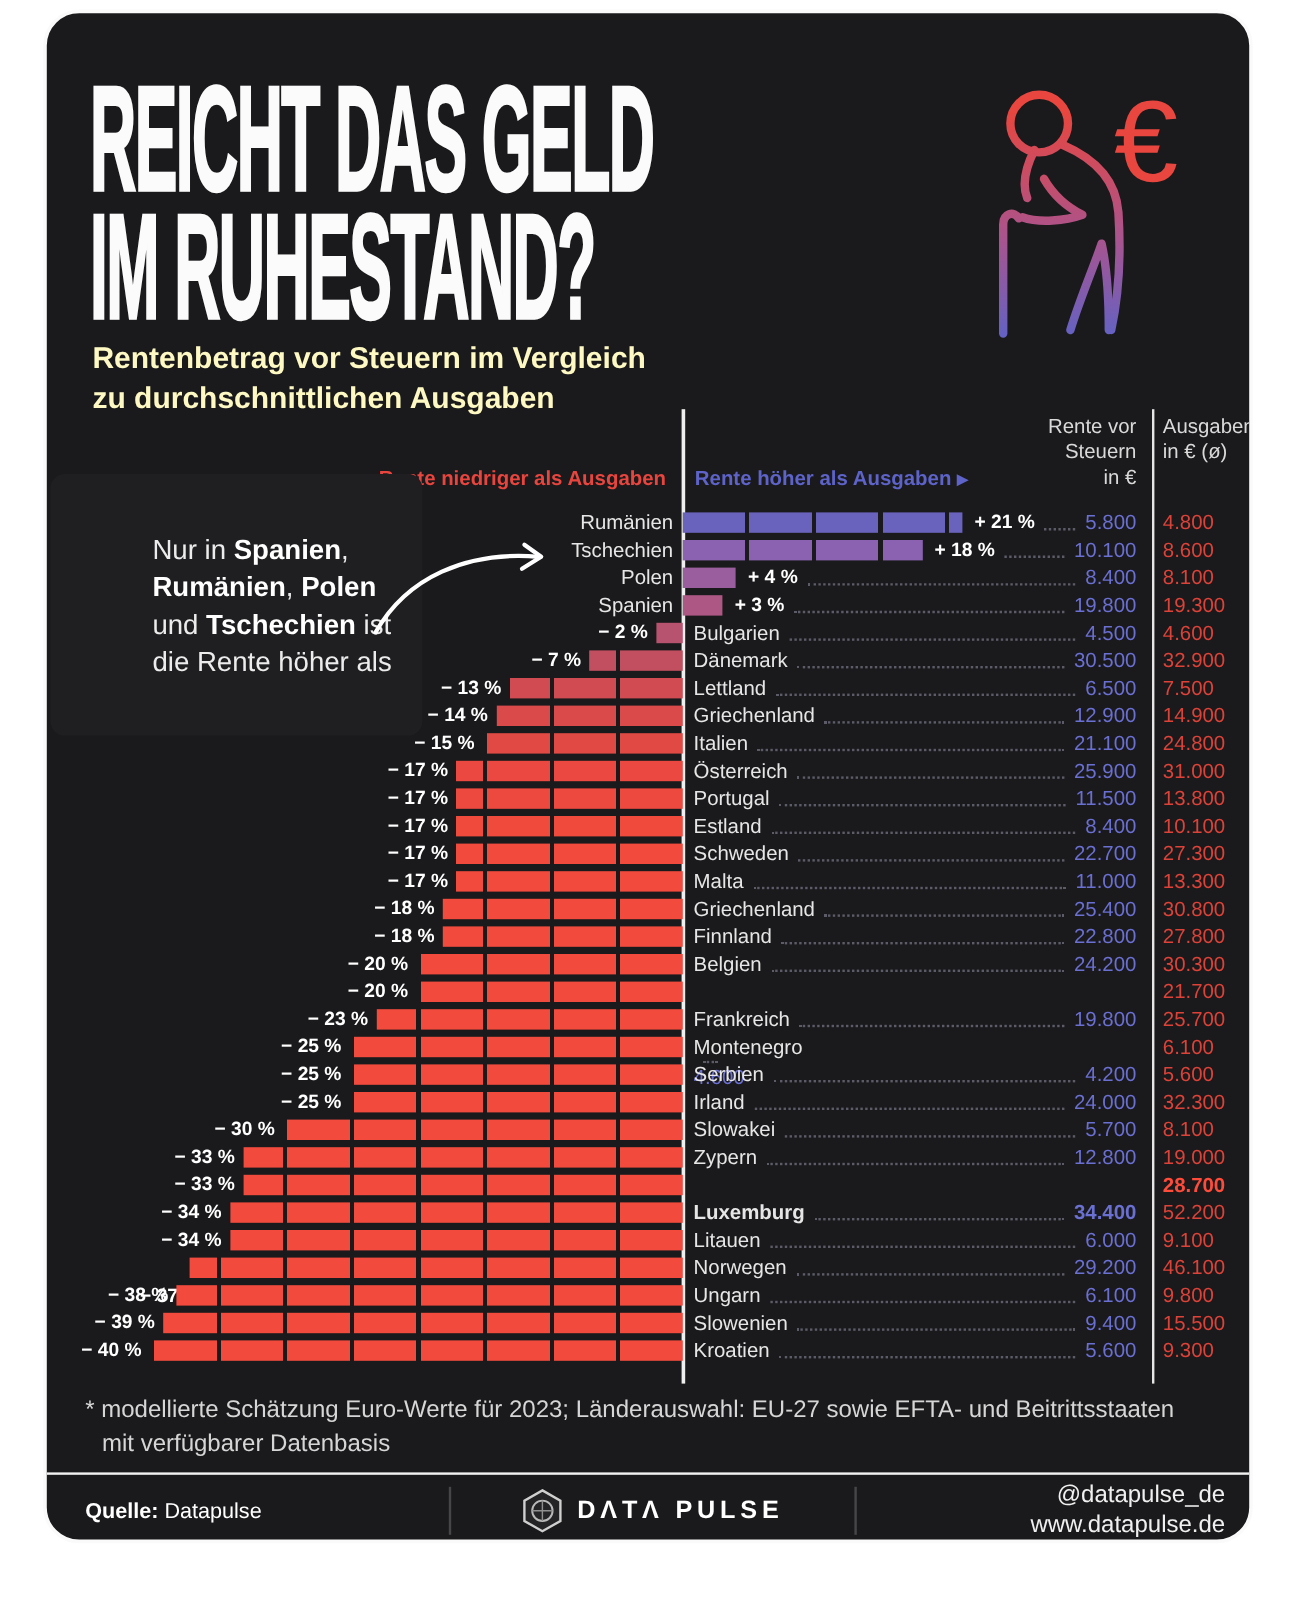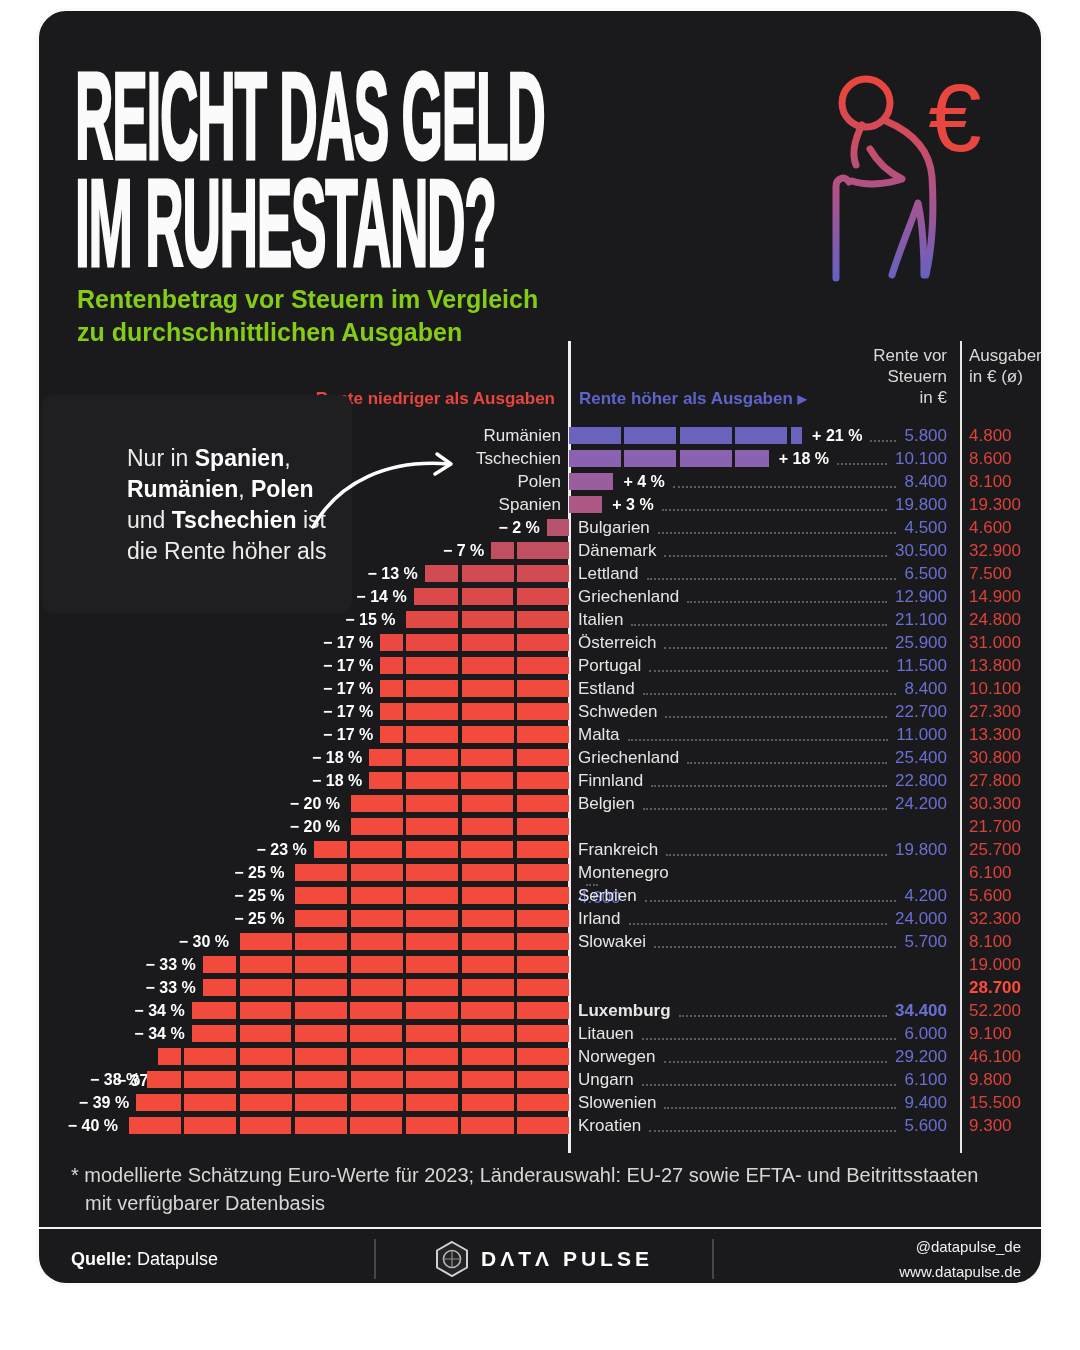--- a/index.html
+++ b/index.html
@@ -16,21 +16,21 @@
   }
   
   .title-block{position:absolute;left:36px;top:52px;}
   .title-line{
     display:block;font-size:124px;font-weight:700;color:#fbfbfb;
     line-height:107px;letter-spacing:-3px;white-space:nowrap;
     transform:scaleX(0.43);transform-origin:left top;
     -webkit-text-stroke:3px #fbfbfb;
   }
   .subtitle{
-    position:absolute;left:38px;top:272px;color:#84cc16;font-size:25px;
+    position:absolute;left:38px;top:272px;color:#fef9c3;font-size:25px;
     font-weight:700;line-height:33px;
   }
   
   .hero-icon{position:absolute;left:779px;top:42px;}
   
   .colhead1{position:absolute;left:700px;top:334px;width:208px;text-align:right;
     color:#d9d9d9;font-size:17px;line-height:21px;}
   .colhead2{position:absolute;left:930px;top:334px;width:80px;text-align:left;
     color:#d9d9d9;font-size:17px;line-height:21px;}
   
@@ -66,21 +66,21 @@
   
   .footnote{position:absolute;left:32px;top:1150px;color:#d6d6d6;font-size:20px;line-height:28px;}
   .footnote .fn2{padding-left:14px;}
   
   .footer-sep{position:absolute;left:0;top:1216px;width:1008px;height:2px;background:#f2f2f2;}
   .footer{position:absolute;left:0;top:1218px;width:1008px;height:60px;display:flex;align-items:center;}
   .fcell1{width:336px;box-sizing:border-box;padding-left:32px;color:#ffffff;font-size:18px;}
   .fcell2{width:336px;display:flex;align-items:center;justify-content:center;gap:12px;
     border-left:2px solid #46464a;border-right:2px solid #46464a;height:40px;}
   .fcell3{width:334px;box-sizing:border-box;padding-right:26px;text-align:right;
-    color:#f0f0f0;font-size:15px;line-height:25px;}
+    color:#f0f0f0;font-size:20px;line-height:25px;}
   .logo-text{color:#ffffff;font-size:21px;font-weight:700;letter-spacing:4px;white-space:nowrap;}
 </style>
 </head>
 <body>
 
 <div class="card">
 
   <div class="title-block">
     <span class="title-line">REICHT DAS GELD</span>
     <span class="title-line">IM RUHESTAND?</span>
@@ -369,20 +369,25 @@
         <div class="zone" style="left: 539px;">
           <span class="country">Slowakei</span>
           <span class="dots"></span>
           <span class="rente">5.700</span>
         </div>
         <span class="ausg">8.100</span>
       </div>
       <div class="row" style="top: 942px;">
         <div class="bar" style="width: 366.3px; background: repeating-linear-gradient(to left, rgb(242, 74, 60) 0px, rgb(242, 74, 60) 52px, rgb(26, 26, 28) 52px, rgb(26, 26, 28) 55.5px); right: 478px;"></div>
         <span class="pct" style="right: 851.3px;">− 33 %</span>
+        <div class="zone" style="left: 539px;">
+          <span class="country">Zypern</span>
+          <span class="dots"></span>
+          <span class="rente">12.800</span>
+        </div>
         <span class="ausg">19.000</span>
       </div>
       <div class="row hl" style="top: 965px;">
         <div class="bar" style="width: 366.3px; background: repeating-linear-gradient(to left, rgb(242, 74, 60) 0px, rgb(242, 74, 60) 52px, rgb(26, 26, 28) 52px, rgb(26, 26, 28) 55.5px); right: 478px;"></div>
         <span class="pct" style="right: 851.3px;">− 33 %</span>
         <span class="ausg">28.700</span>
       </div>
       <div class="row" style="top: 988px;">
         <div class="bar" style="width: 377.4px; background: repeating-linear-gradient(to left, rgb(242, 74, 60) 0px, rgb(242, 74, 60) 52px, rgb(26, 26, 28) 52px, rgb(26, 26, 28) 55.5px); right: 478px;"></div>
         <span class="pct" style="right: 862.4px;">− 34 %</span>

